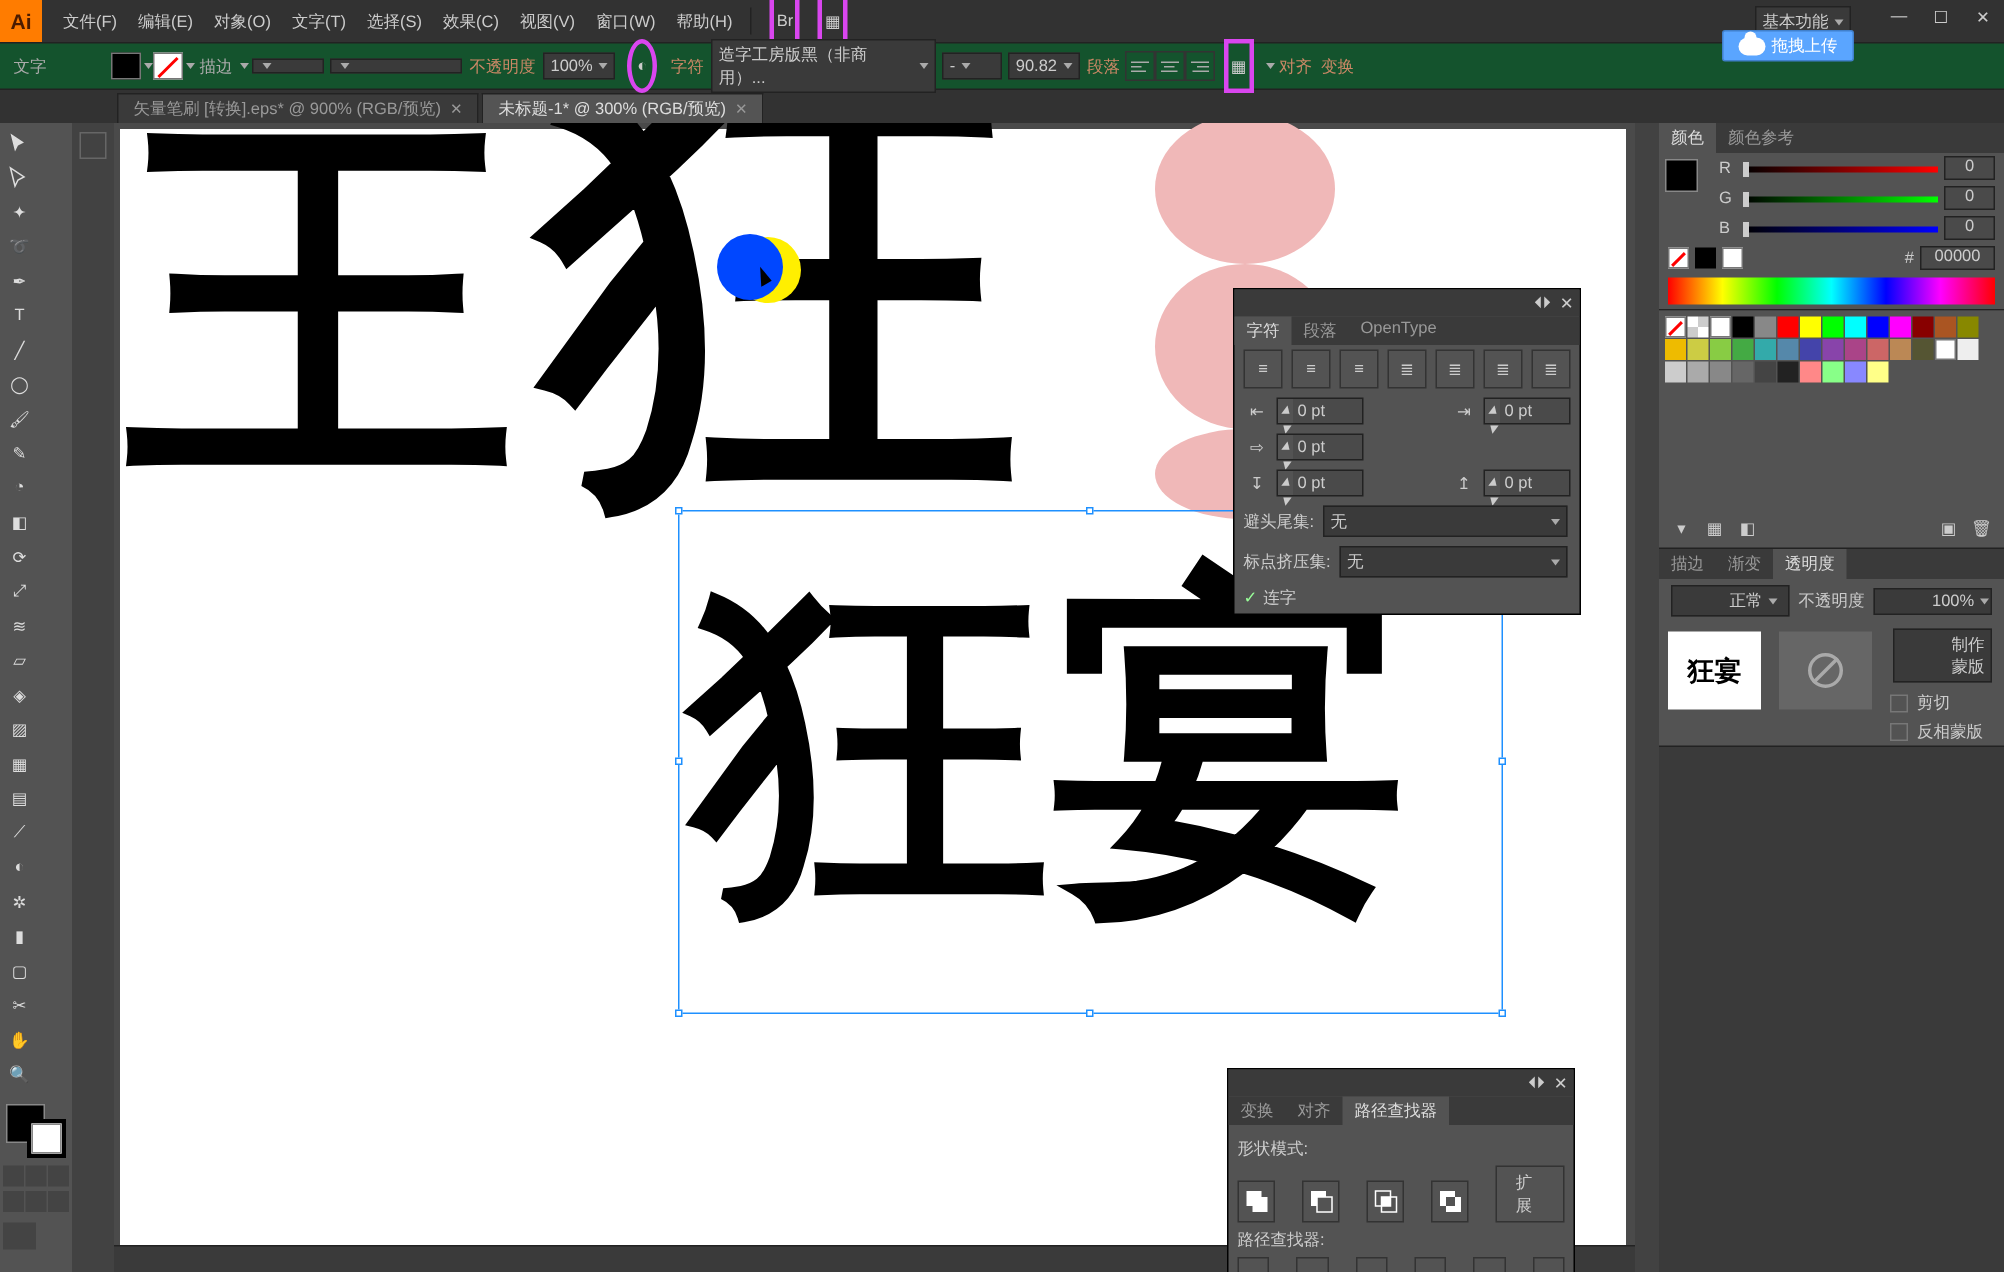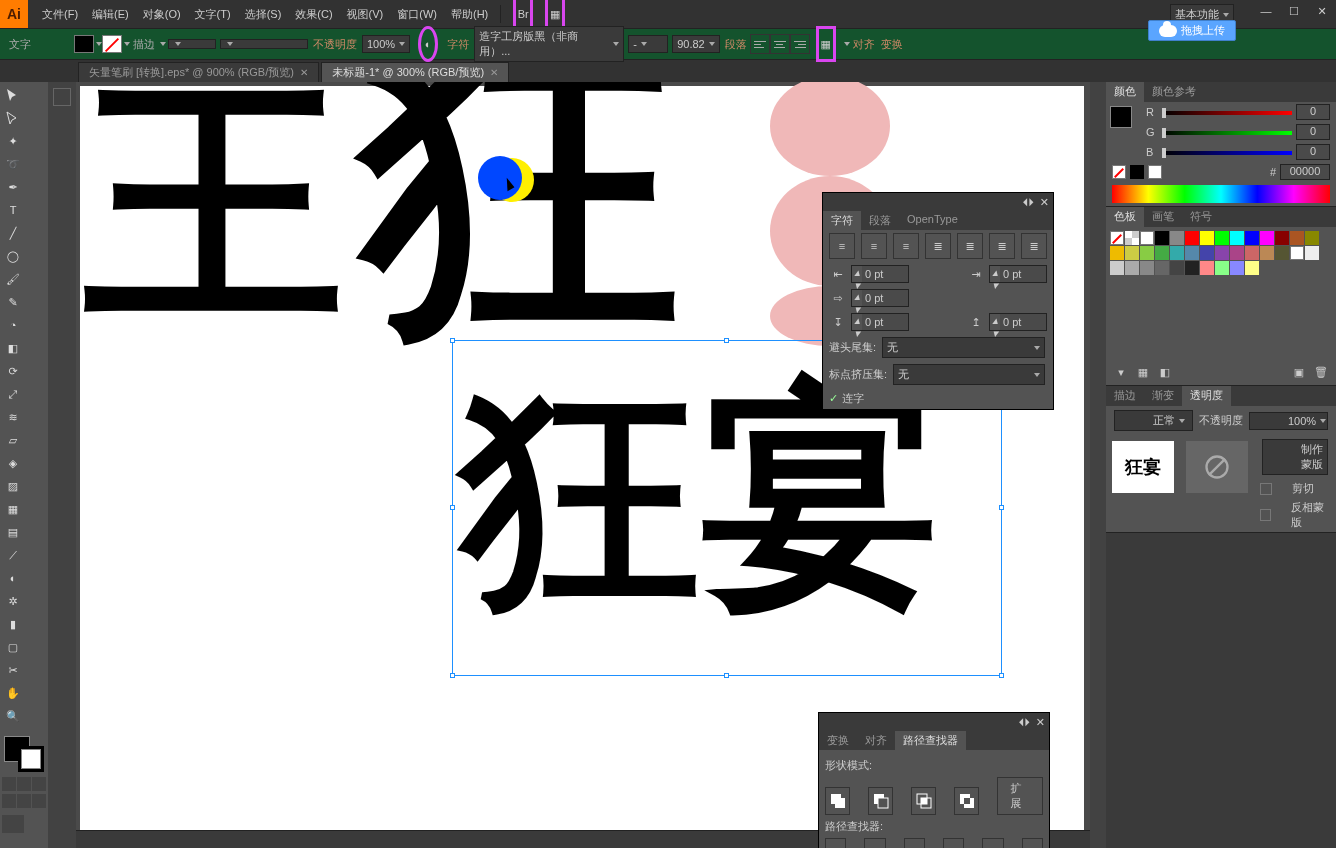--- a/index.html
+++ b/index.html
@@ -76,21 +76,21 @@
 .specbar{height:18px;margin:3px 6px;background:linear-gradient(90deg,#f00,#ff0,#0f0,#0ff,#00f,#f0f,#f00);}
 .hexrow{display:flex;align-items:center;gap:4px;padding:2px 6px;}
 .swgrid{display:flex;flex-wrap:wrap;padding:4px;gap:1px;}
 .sw{width:14px;height:14px;}
 .tparea{min-height:80px;}
 .brow{display:flex;align-items:center;padding:4px 6px;gap:4px;}
 .brow .drop{flex:1;padding-left:38px;}
 .prevbox{width:62px;height:52px;background:#fff;margin:6px;display:flex;align-items:center;justify-content:center;color:#000;font-weight:900;font-size:18px;}
 .noedit{width:62px;height:52px;margin:6px;background:#666;display:flex;align-items:center;justify-content:center;}
 .noedit svg{width:28px;height:28px;}
-.chkline{display:flex;align-items:center;gap:20px;padding:2px 6px;}
+.chkline{display:flex;align-items:center;gap:6px;padding:2px 6px;}
 .chkbox{width:12px;height:12px;border:1px solid #777;}
 
 
 .floatpanel{position:absolute;background:#535353;border:1px solid #000;}
 .fp-title{height:18px;background:#3a3a3a;display:flex;justify-content:flex-end;align-items:center;padding:0 4px;gap:6px;}
 .fp-tabs{display:flex;background:#3a3a3a;}
 .fp-tabs span{padding:2px 8px;font-size:11px;color:#999;}
 .fp-tabs span.act{background:#535353;color:#ddd;}
 .fprow{display:flex;padding:3px 6px;gap:4px;align-items:center;}
 .fpico{width:18px;height:18px;display:flex;align-items:center;justify-content:center;}
@@ -350,25 +350,20 @@
         <div style="width:14px;height:14px;background:#000;"></div>
         <div style="width:14px;height:14px;background:#fff;border:1px solid #777;"></div>
         <div style="flex:1"></div>
         <span>#</span>
         <div class="valbox" style="width:50px;">00000</div>
       </div>
       <div class="specbar"></div>
     </div>
 
     <div class="panel">
-      <div class="ptabrow">
-        <div class="ptab act">色板</div>
-        <div class="ptab">画笔</div>
-        <div class="ptab">符号</div>
-      </div>
       <div class="swgrid">
         <div class="sw nofill" style="width:14px;height:14px;"></div>
         <div class="sw" style="background:repeating-conic-gradient(#ccc 0 25%,#fff 0 50%);"></div>
         <div class="sw" style="background:#fff;border:1px solid #777;"></div>
           <div class="sw" style="background:#000;"></div>
         <div class="sw" style="background:#888;"></div>
           <div class="sw" style="background:#f00;"></div>
         <div class="sw" style="background:#ff0;"></div>
           <div class="sw" style="background:#0f0;"></div>
         <div class="sw" style="background:#0ff;"></div>

